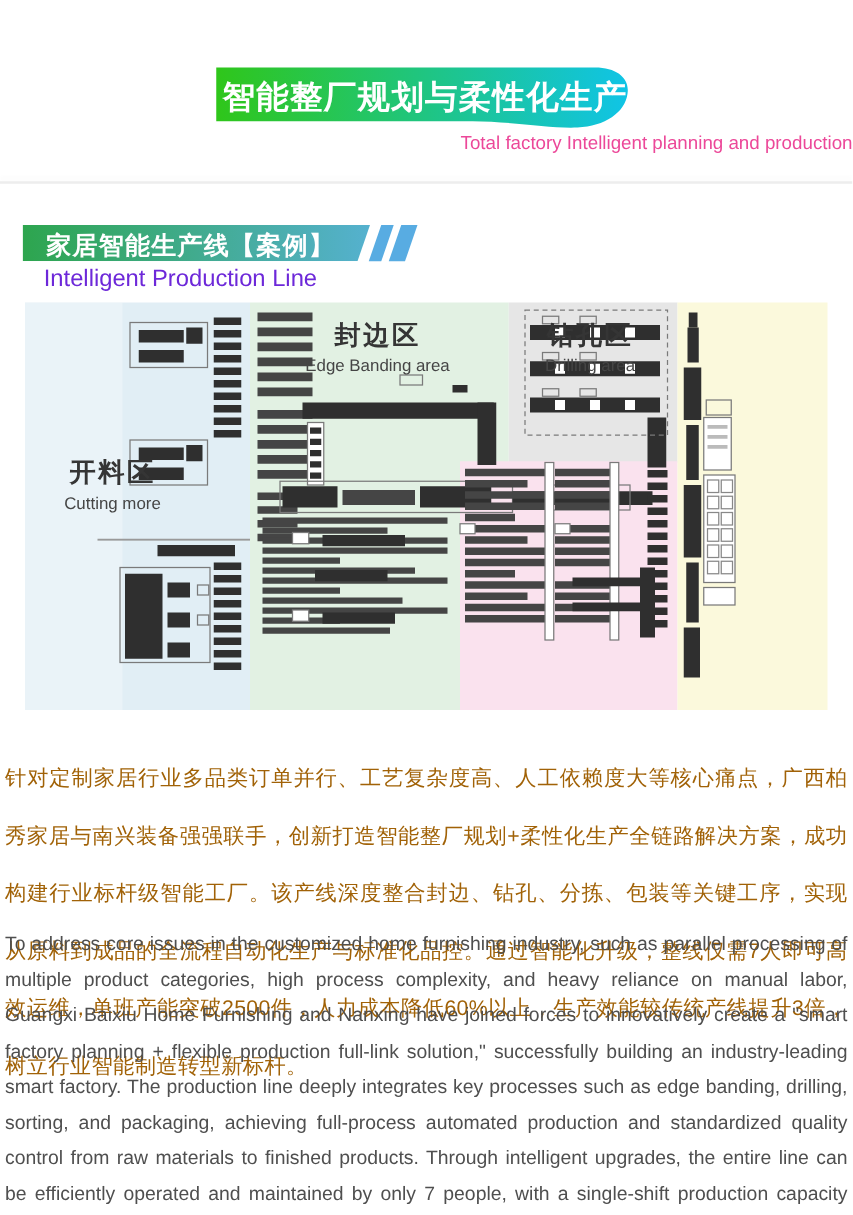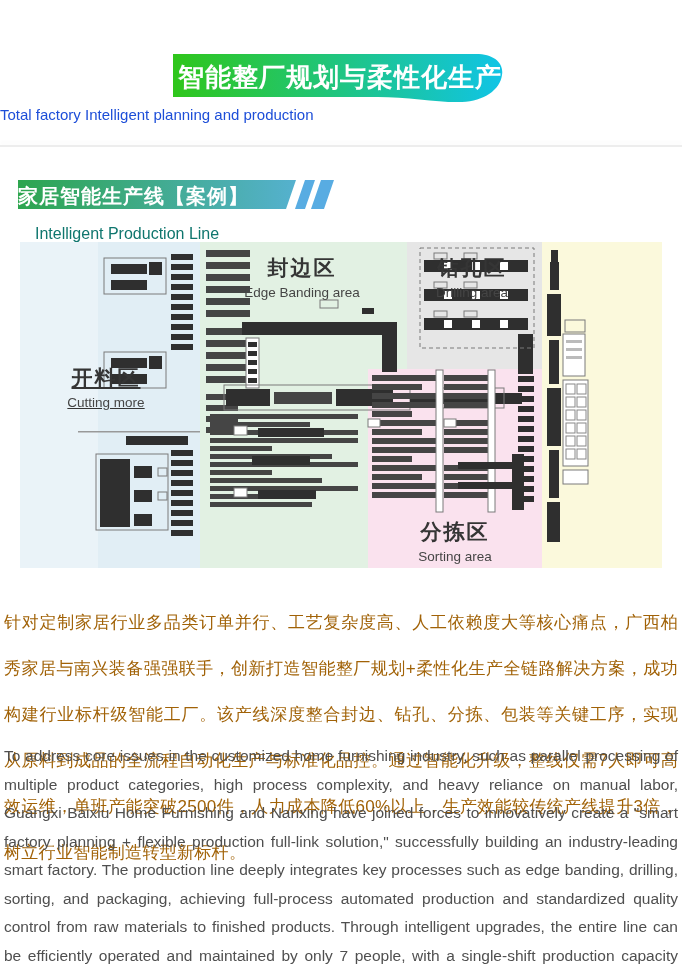--- a/index.html
+++ b/index.html
@@ -4,51 +4,51 @@
 <style>
   html,body{margin:0;padding:0;background:#fff;}
   body{width:682px;height:972px;overflow:hidden;
        font-family:"Liberation Sans","DejaVu Sans",sans-serif;-webkit-font-smoothing:antialiased;}
   .page{position:relative;width:682px;height:972px;background:#fff;margin-top:40px;}
 
   
   .banner-svg{position:absolute;top:0;left:0;}
   .banner-title{position:absolute;top:20px;left:178px;width:316px;text-align:center;
     font-size:26px;font-weight:700;color:#ffffff;letter-spacing:1px;white-space:nowrap;}
-  .banner-subtitle{position:absolute;top:66px;left:0;width:682px;text-align:left;
-    font-size:15px;color:#1d4ed8;}
+  .banner-subtitle{position:absolute;top:66px;left:0;width:682px;text-align:right;
+    font-size:15px;color:#ec4899;}
 
   .divider-top{position:absolute;top:105px;left:0;width:682px;height:2px;background:#ededed;
     box-shadow:0 -3px 4px rgba(0,0,0,0.03);}
 
   
   .section-band{position:absolute;top:140px;left:18px;width:278px;height:29px;
     clip-path:polygon(0 0,100% 0,calc(100% - 10px) 100%,0 100%);}
-  .section-title{position:absolute;top:143px;left:18px;font-size:20px;font-weight:700;
+  .section-title{position:absolute;top:143px;left:37px;font-size:20px;font-weight:700;
     color:#ffffff;letter-spacing:1px;white-space:nowrap;}
   .slash{position:absolute;top:140px;height:29px;transform:skewX(-19deg);}
   .slash.s1{left:300px;width:10px;}
   .slash.s2{left:316px;width:13px;}
-  .section-subtitle{position:absolute;top:185px;left:35px;font-size:16px;color:#0f766e;}
+  .section-subtitle{position:absolute;top:173px;left:35px;font-size:19px;color:#6d28d9;}
 
   
   .diagram{position:absolute;top:202px;left:20px;width:642px;height:326px;}
   .zone{position:absolute;}
   .z-cut{left:0;top:0;width:180px;height:326px;}
   .z-cut-light{position:absolute;left:0;top:0;width:78px;height:326px;background:rgba(255,255,255,0.32);}
   .z-eb-top{left:180px;top:0;width:207px;height:128px;}
   .z-eb-bot{left:180px;top:127px;width:168px;height:199px;}
   .z-drill{left:387px;top:0;width:135px;height:128px;}
   .z-sort{left:348px;top:127px;width:174px;height:199px;}
   .z-pack{left:522px;top:0;width:120px;height:326px;}
   .machinery{position:absolute;left:0;top:0;pointer-events:none;}
   .zone-label{position:absolute;text-align:center;color:#353535;}
   .zone-label .zh{font-size:21px;font-weight:600;letter-spacing:2px;}
   .zone-label .en{font-size:13.5px;color:#454545;margin-top:3px;}
-  .lbl-cut{left:24px;top:122px;width:124px;text-decoration:underline;}
+  .lbl-cut{left:8px;top:122px;width:124px;}
   .lbl-eb{left:202px;top:12px;width:160px;}
   .lbl-drill{left:372px;top:12px;width:160px;}
   .lbl-sort{left:355px;top:276px;width:160px;}
   .lbl-pack{left:527px;top:126px;width:120px;}
 
   
   .para-zh{position:absolute;top:560px;left:4px;width:674px;font-size:17px;line-height:46px;
     color:#a16207;text-align:justify;letter-spacing:0.3px;}
   .para-en{position:absolute;top:702px;left:4px;width:674px;font-size:15.5px;line-height:28.5px;
     color:#4f4f4f;text-align:justify;}
@@ -275,23 +275,19 @@
       <div class="en">Cutting more</div>
     </div>
     <div class="zone-label lbl-drill">
       <div class="zh">钻孔区</div>
       <div class="en">Drilling area</div>
     </div>
     <div class="zone-label lbl-eb">
       <div class="zh">封边区</div>
       <div class="en">Edge Banding area</div>
     </div>
-    <div class="zone-label lbl-sort">
-      <div class="zh">分拣区</div>
-      <div class="en">Sorting area</div>
-    </div>
   </div>
 
   <div class="para-zh">针对定制家居行业多品类订单并行、工艺复杂度高、人工依赖度大等核心痛点，广西柏秀家居与南兴装备强强联手，创新打造智能整厂规划+柔性化生产全链路解决方案，成功构建行业标杆级智能工厂。该产线深度整合封边、钻孔、分拣、包装等关键工序，实现从原料到成品的全流程自动化生产与标准化品控。通过智能化升级，整线仅需7人即可高效运维，单班产能突破2500件，人力成本降低60%以上，生产效能较传统产线提升3倍，树立行业智能制造转型新标杆。</div>
   <div class="para-en">To address core issues in the customized home furnishing industry, such as parallel processing of multiple product categories, high process complexity, and heavy reliance on manual labor, Guangxi Baixiu Home Furnishing and Nanxing have joined forces to innovatively create a "smart factory planning + flexible production full-link solution," successfully building an industry-leading smart factory. The production line deeply integrates key processes such as edge banding, drilling, sorting, and packaging, achieving full-process automated production and standardized quality control from raw materials to finished products. Through intelligent upgrades, the entire line can be efficiently operated and maintained by only 7 people, with a single-shift production capacity exceeding 2,500 pieces, labor costs reduced by more than 60%, and production efficiency increased by 3 times compared to traditional production lines, setting a new benchmark for the industry's intelligent manufacturing transformation.</div>
 
   <div class="divider-bottom"></div>
 </div>
 
 </body></html>

